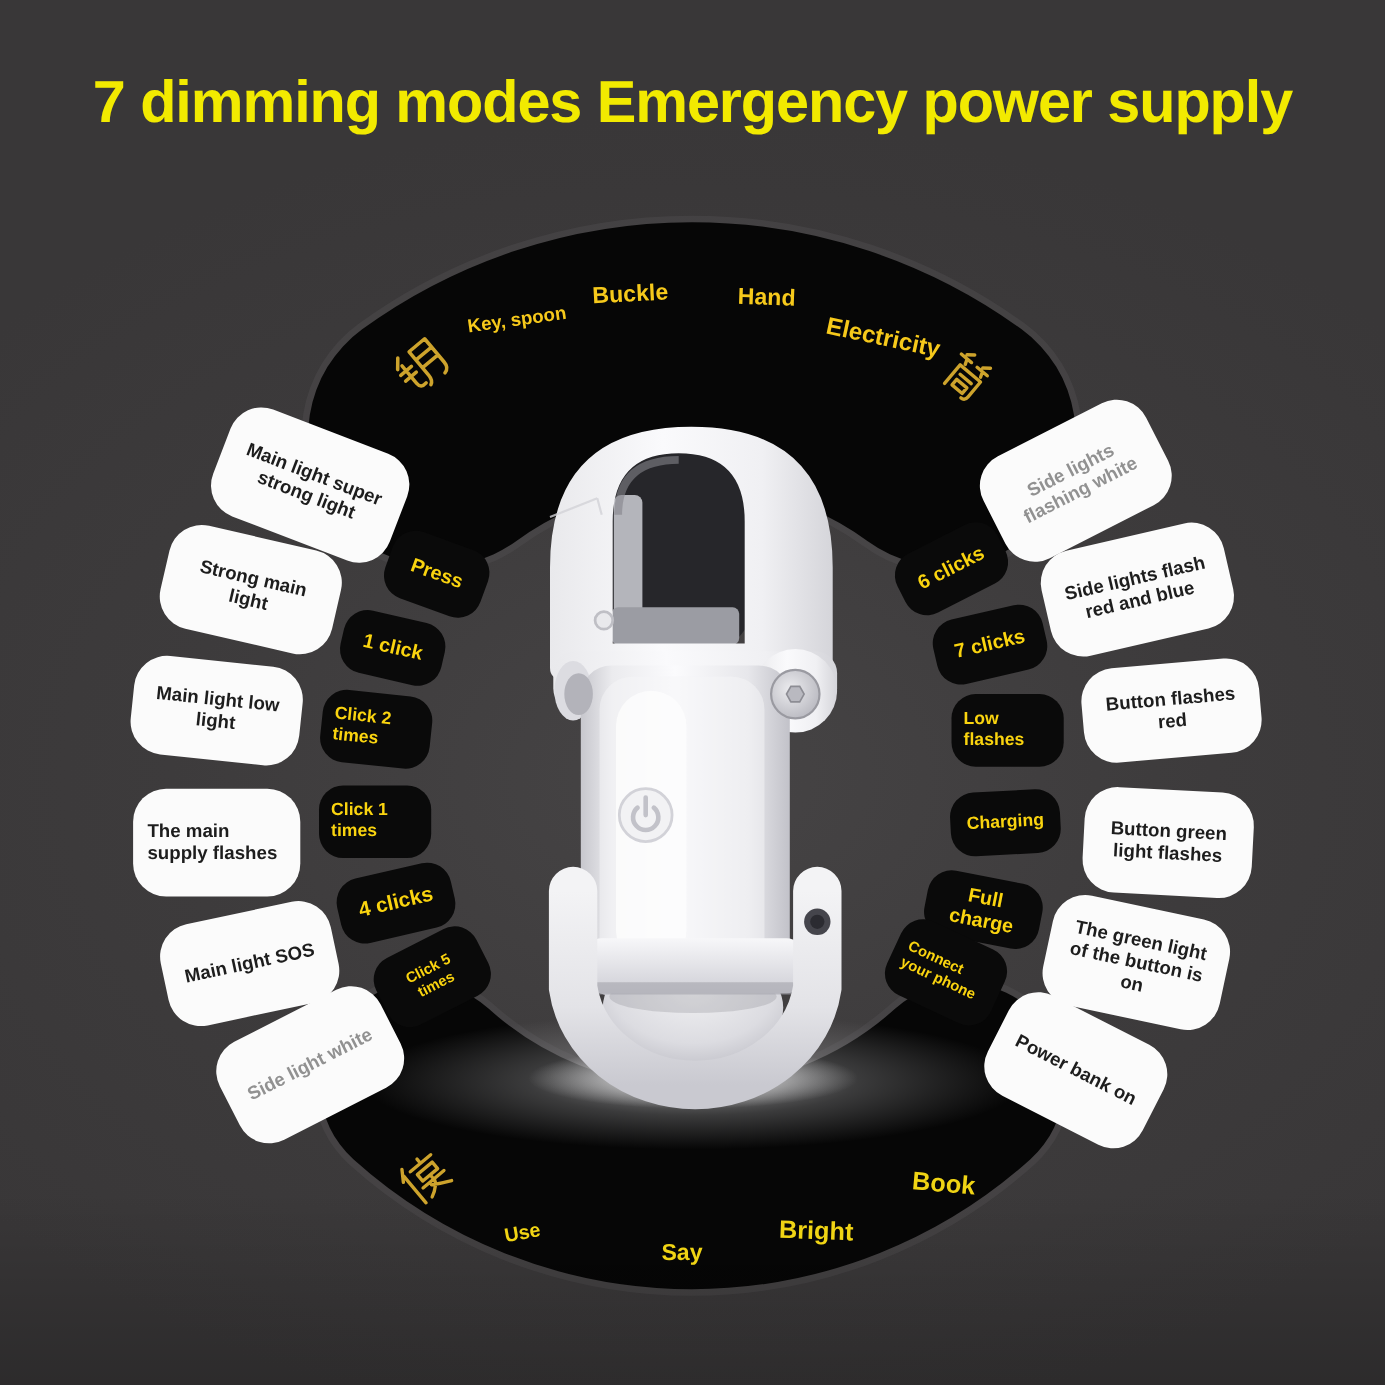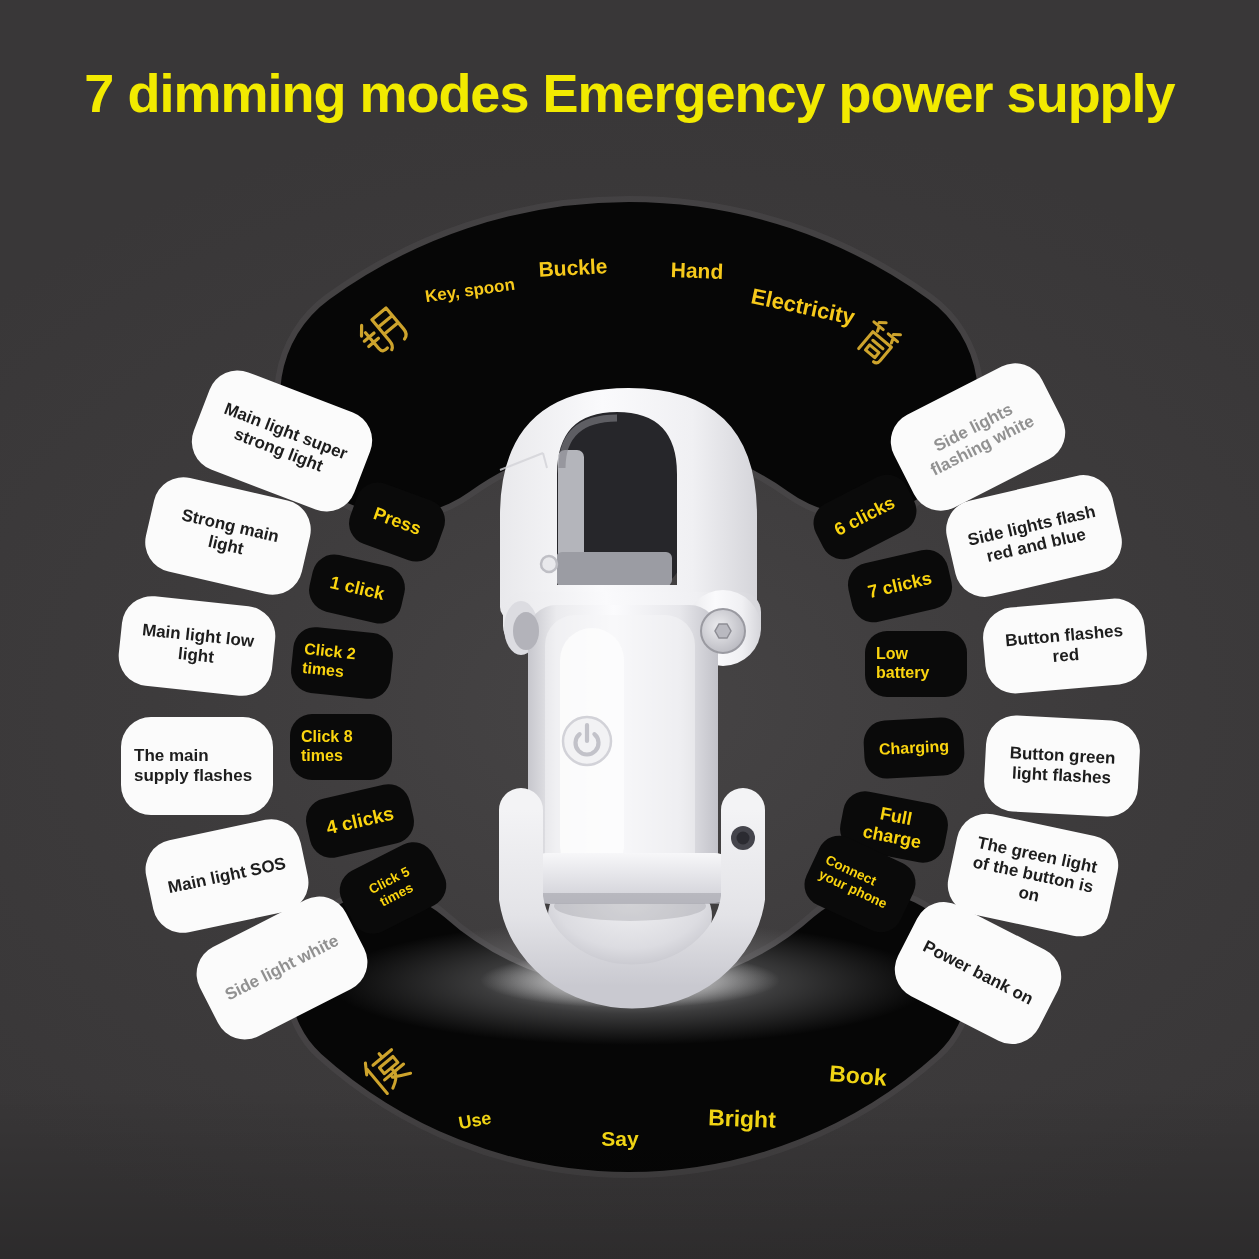--- a/index.html
+++ b/index.html
@@ -168,27 +168,27 @@
   <div class="tile wtile" style="--x:282px;--y:441px;--w:172px;--h:104px;--r:21deg">Main light super strong light</div>
   <div class="tile wtile" style="--x:228px;--y:536px;--w:160px;--h:96px;--r:13deg">Strong main light</div>
   <div class="tile wtile" style="--x:197px;--y:646px;--w:154px;--h:90px;--r:6deg">Main light low light</div>
   <div class="tile wtile aleft" style="--x:197px;--y:766px;--w:152px;--h:98px;--r:0deg">The main supply flashes</div>
   <div class="tile wtile" style="--x:227px;--y:876px;--w:158px;--h:94px;--r:-12deg">Main light SOS</div>
   <div class="tile wtile gray" style="--x:282px;--y:968px;--w:164px;--h:100px;--r:-27deg">Side light white</div>
 
   <div class="tile btile f18" style="--x:397px;--y:522px;--w:92px;--h:64px;--r:20deg">Press</div>
   <div class="tile btile f18" style="--x:357px;--y:589px;--w:94px;--h:58px;--r:13deg">1 click</div>
   <div class="tile btile aleft" style="--x:342px;--y:663px;--w:100px;--h:66px;--r:6deg">Click 2 times</div>
-  <div class="tile btile aleft" style="--x:341px;--y:747px;--w:102px;--h:66px;--r:0deg">Click 8 times</div>
+  <div class="tile btile aleft" style="--x:341px;--y:747px;--w:102px;--h:66px;--r:0deg">Click 1 times</div>
   <div class="tile btile f19" style="--x:360px;--y:821px;--w:106px;--h:60px;--r:-13deg">4 clicks</div>
   <div class="tile btile f13" style="--x:393px;--y:888px;--w:102px;--h:68px;--r:-27deg">Click 5 times</div>
 
   <div class="tile btile f18" style="--x:865px;--y:517px;--w:102px;--h:60px;--r:-27deg">6 clicks</div>
   <div class="tile btile f18" style="--x:900px;--y:586px;--w:102px;--h:60px;--r:-13deg">7 clicks</div>
-  <div class="tile btile aleft" style="--x:916px;--y:664px;--w:102px;--h:66px;--r:0deg">Low battery</div>
+  <div class="tile btile aleft" style="--x:916px;--y:664px;--w:102px;--h:66px;--r:0deg">Low flashes</div>
   <div class="tile btile" style="--x:914px;--y:748px;--w:100px;--h:58px;--r:-3deg">Charging</div>
   <div class="tile btile f18" style="--x:894px;--y:827px;--w:106px;--h:60px;--r:11deg">Full charge</div>
   <div class="tile btile f13 aleft" style="--x:860px;--y:884px;--w:104px;--h:74px;--r:25deg">Connect your phone</div>
 
   <div class="tile wtile gray" style="--x:978px;--y:437px;--w:166px;--h:104px;--r:-27deg">Side lights flashing white</div>
   <div class="tile wtile" style="--x:1034px;--y:536px;--w:170px;--h:98px;--r:-13deg">Side lights flash red and blue</div>
   <div class="tile wtile" style="--x:1065px;--y:646px;--w:162px;--h:86px;--r:-5deg">Button flashes red</div>
   <div class="tile wtile" style="--x:1062px;--y:766px;--w:154px;--h:96px;--r:3deg">Button green light flashes</div>
   <div class="tile wtile" style="--x:1033px;--y:875px;--w:164px;--h:102px;--r:12deg">The green light of the button is on</div>
   <div class="tile wtile" style="--x:978px;--y:973px;--w:158px;--h:102px;--r:27deg">Power bank on</div>

